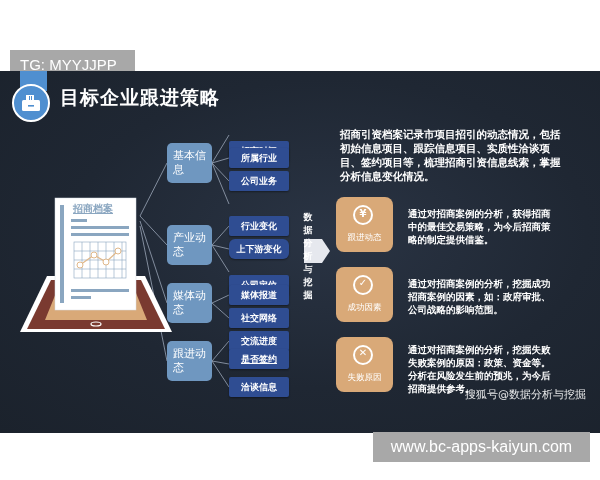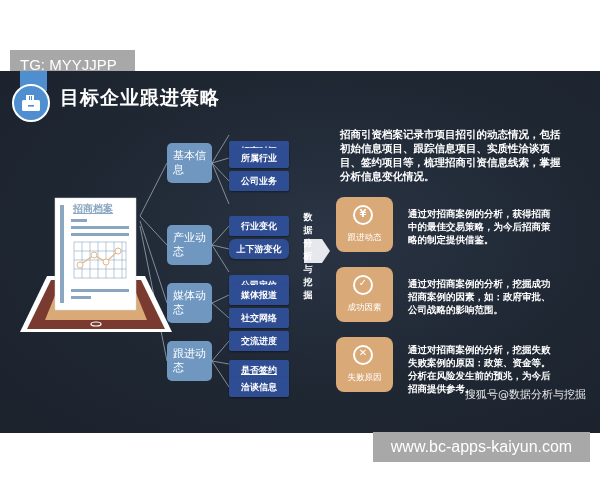--- a/index.html
+++ b/index.html
@@ -110,21 +110,21 @@
 
   <div class="leaf" style="top:54px;margin-top:16px;">招商时间</div>
   <div class="leaf" style="top:77px;">所属行业</div>
   <div class="leaf" style="top:100px;">公司业务</div>
   <div class="leaf" style="top:145px;">行业变化</div>
   <div class="leaf" style="top:168px;border-radius:6px;">上下游变化</div>
   <div class="leaf" style="top:204px;">公司定位</div>
   <div class="leaf" style="top:214px;">媒体报道</div>
   <div class="leaf" style="top:237px;">社交网络</div>
   <div class="leaf" style="top:260px;">交流进度</div>
-  <div class="leaf" style="top:289px;text-decoration:underline;">是否签约</div>
+  <div class="leaf" style="top:278px;text-decoration:underline;">是否签约</div>
   <div class="leaf" style="top:306px;">洽谈信息</div>
 
   <div class="arrow-text">数据分析与挖掘</div>
 
   <div class="intro">招商引资档案记录市项目招引的动态情况，包括初始信息项目、跟踪信息项目、实质性洽谈项目、签约项目等，梳理招商引资信息线索，掌握分析信息变化情况。</div>
 
   <div class="tile" style="top:126px;">
     <div class="ico">
         <span style="position:absolute;left:0;right:0;top:1px;font-size:10px;font-weight:bold;">¥</span>
       </div>

